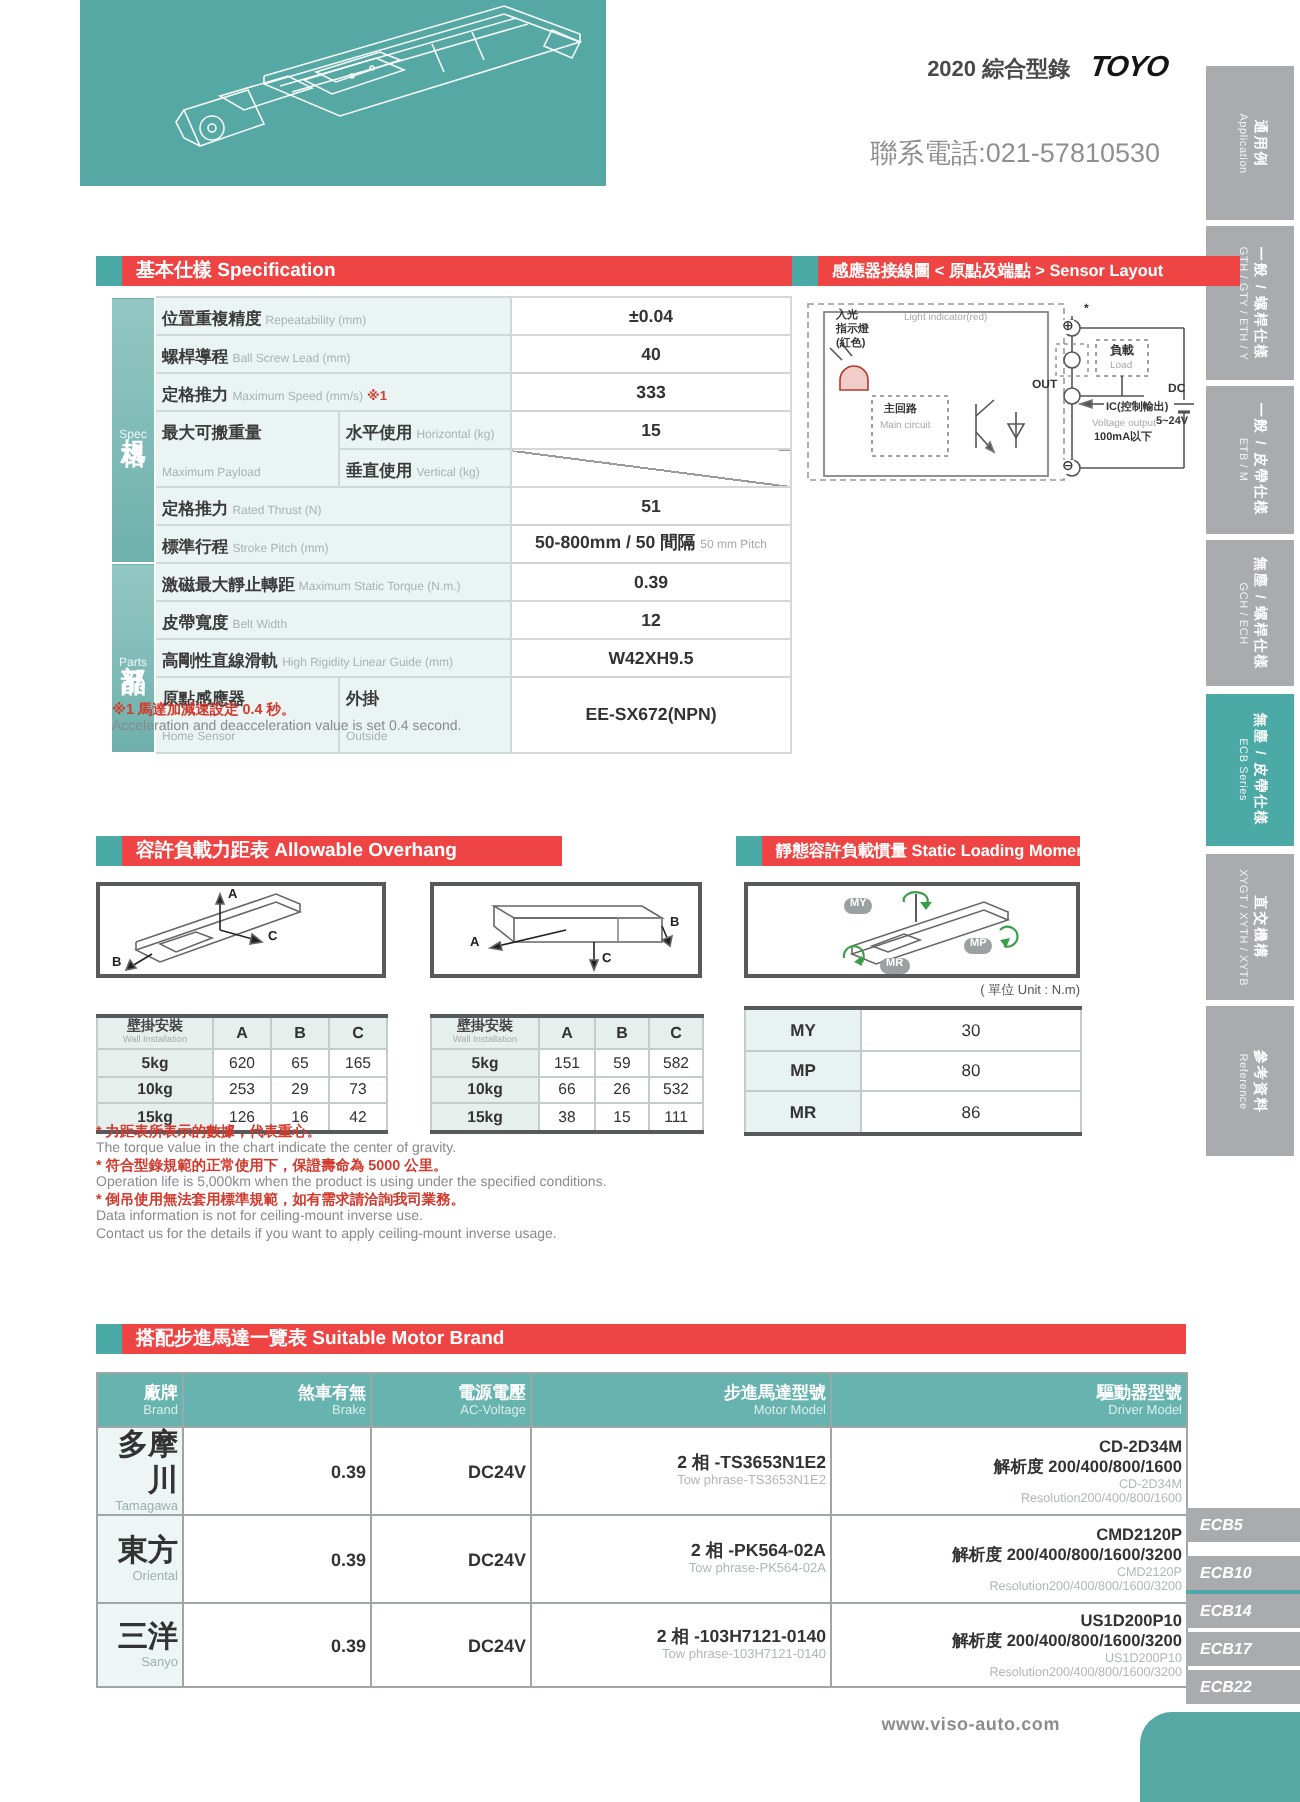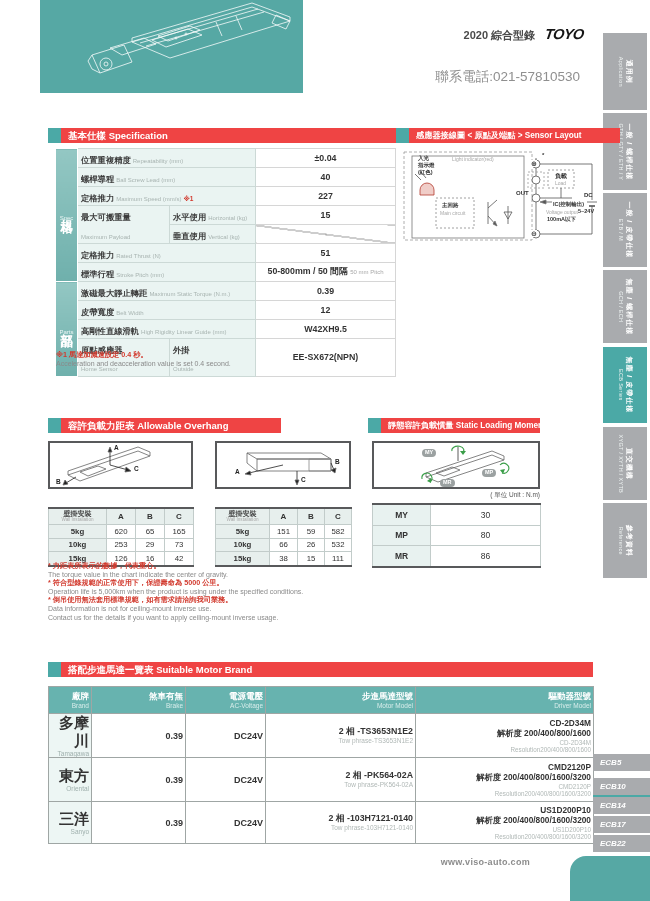--- a/index.html
+++ b/index.html
@@ -195,21 +195,21 @@
     </td>
     <td class="lbl" colspan="2"><span class="zh">位置重複精度</span><span class="en">Repeatability (mm)</span></td>
     <td class="val">±0.04</td>
   </tr>
   <tr class="r17">
     <td class="lbl" colspan="2"><span class="zh">螺桿導程</span><span class="en">Ball Screw Lead (mm)</span></td>
     <td class="val">40</td>
   </tr>
   <tr class="r17">
     <td class="lbl" colspan="2"><span class="zh">定格推力</span><span class="en">Maximum Speed (mm/s)</span><span class="note-red">※1</span></td>
-    <td class="val">227</td>
+    <td class="val">333</td>
   </tr>
   <tr class="r17">
     <td class="lbl two-line" rowspan="2"><span class="zh">最大可搬重量</span><br><span class="en" style="margin-left:0">Maximum Payload</span></td>
     <td class="lbl"><span class="zh">水平使用</span><span class="en">Horizontal (kg)</span></td>
     <td class="val">15</td>
   </tr>
   <tr class="r17">
     <td class="lbl"><span class="zh">垂直使用</span><span class="en">Vertical (kg)</span></td>
     <td class="val diag"></td>
   </tr>

